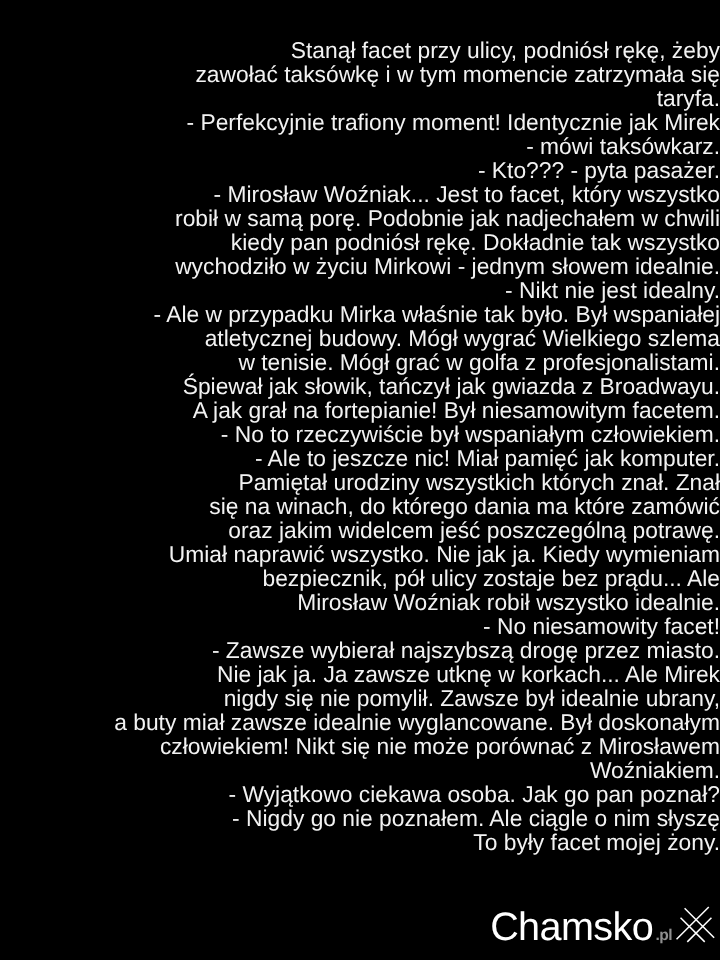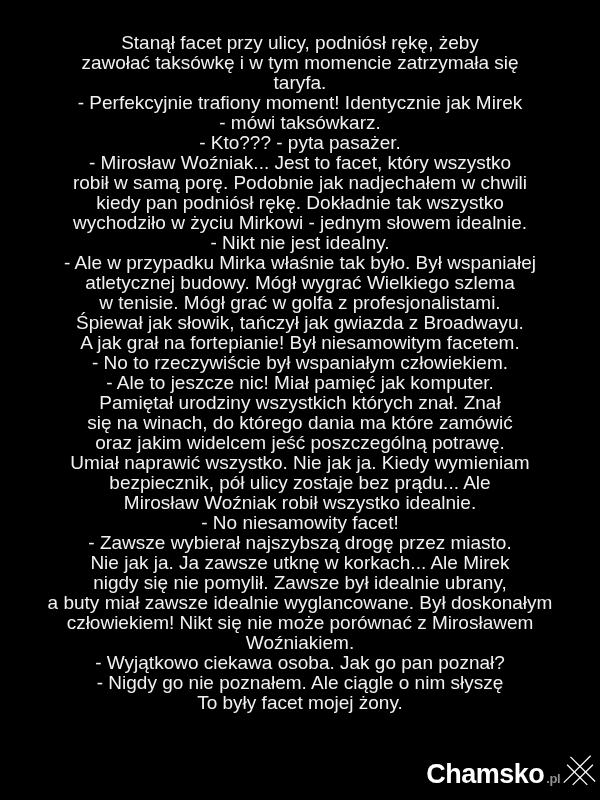--- a/index.html
+++ b/index.html
@@ -15,39 +15,39 @@
     position: relative;
     width: 600px;
     height: 800px;
     background: #000000;
   }
   .joke {
     position: absolute;
     top: 33px;
     left: 0;
     width: 600px;
-    text-align: center;
+    text-align: right;
     color: #f2f2f2;
     font-size: 19px;
     line-height: 20px;
     white-space: pre-line;
     font-family: "Liberation Sans", sans-serif;
   }
   .logo {
     position: absolute;
     right: 40px;
     bottom: 12px;
     display: flex;
     align-items: baseline;
     letter-spacing: -0.5px;
   }
   .brand {
     color: #ffffff;
-    font-weight: 700;
-    font-size: 27px;
+    font-weight: 400;
+    font-size: 33px;
     line-height: 1;
   }
   .tld {
     color: #8f8f8f;
     font-weight: 700;
     font-size: 13px;
     line-height: 1;
     margin-left: 2px;
     margin-top: 32px;
   }

